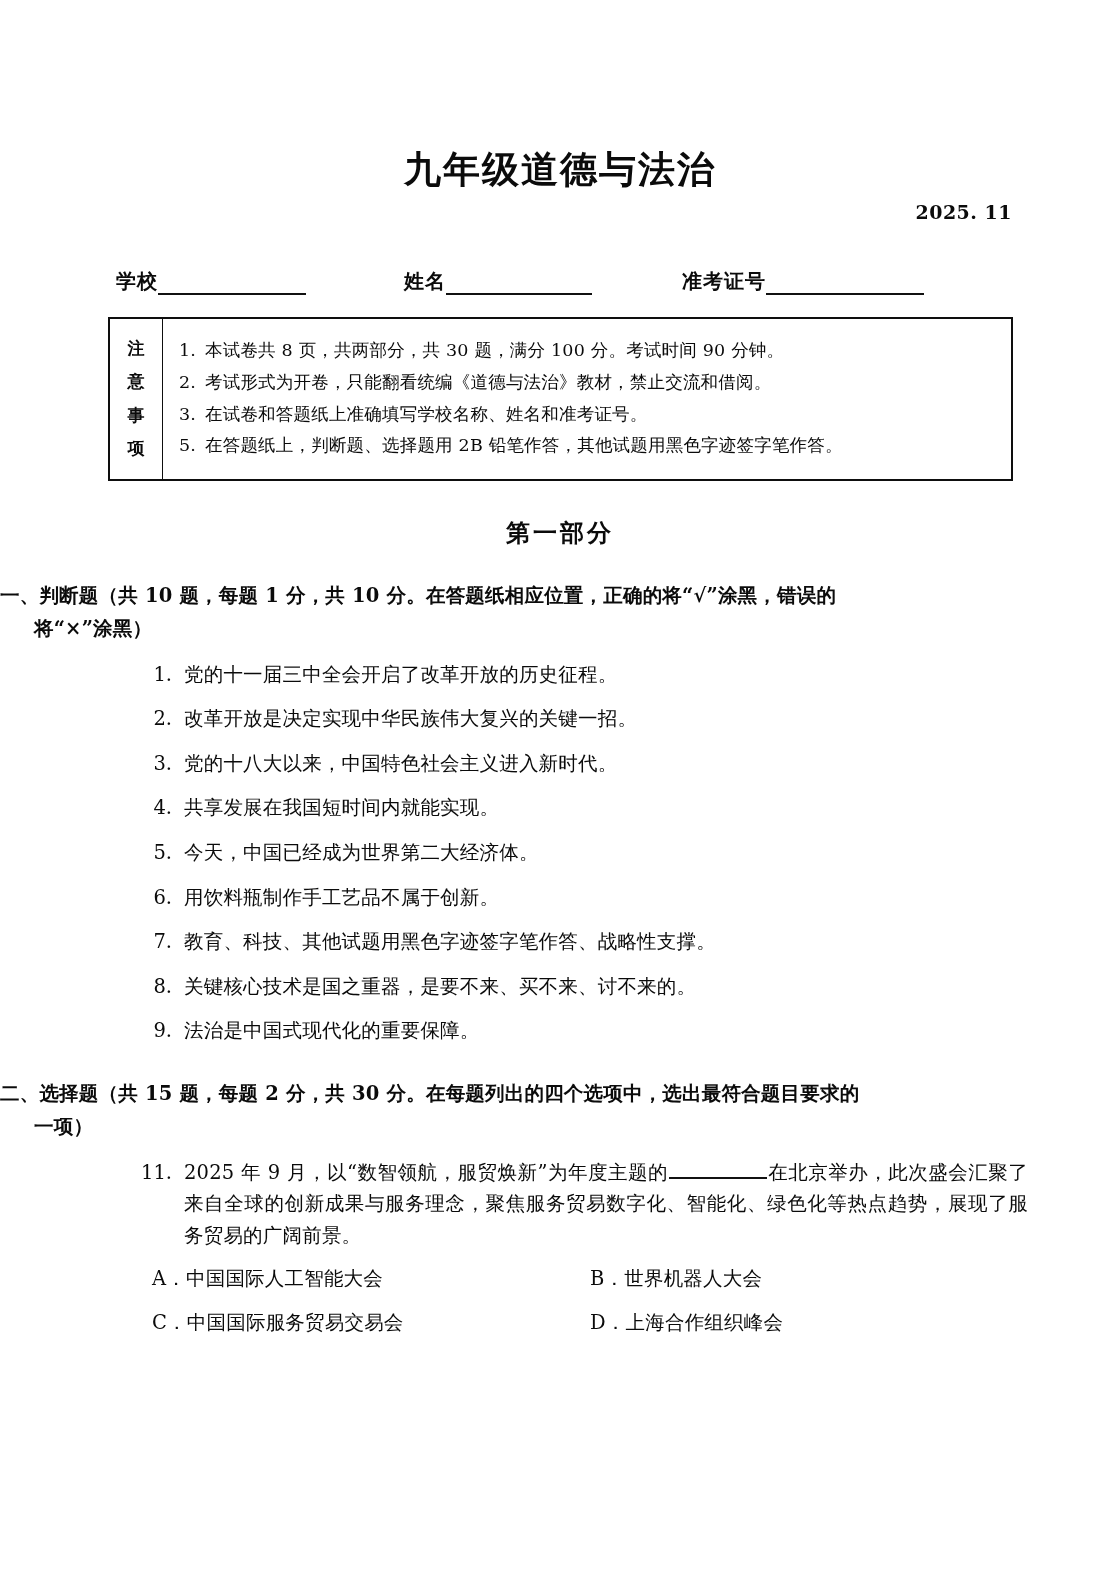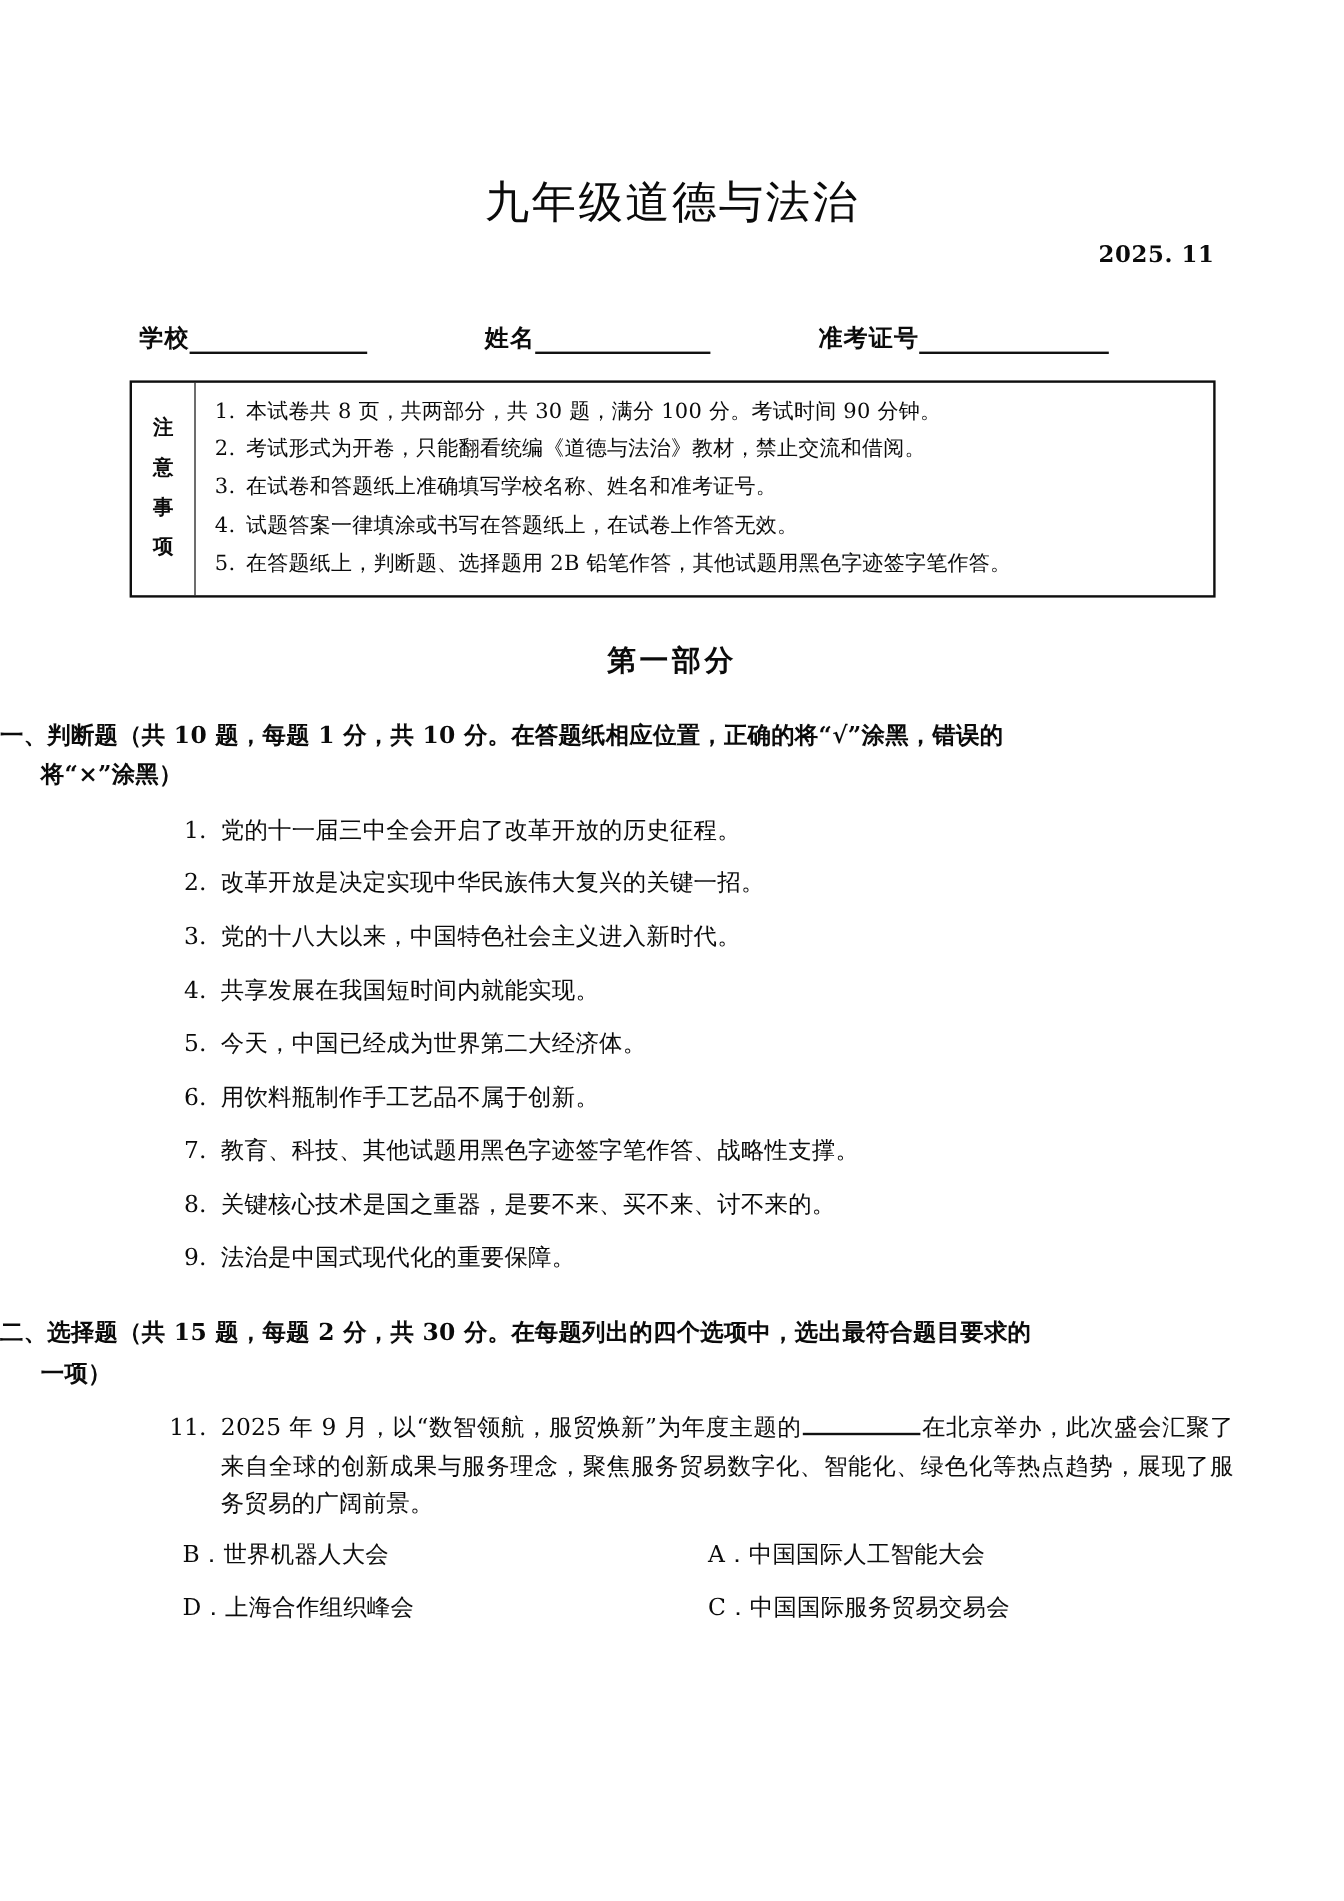--- a/index.html
+++ b/index.html
@@ -24,21 +24,21 @@
   }
 
   
   .title-row {
     margin-top: 148px;
     text-align: center;
   }
   .doc-title {
     font-family: "DejaVu Serif", "Liberation Serif", serif;
     font-size: 37px;
-    font-weight: normal;
+    font-weight: bold;
     letter-spacing: 2px;
     line-height: 1.15;
     display: inline-block;
   }
   .doc-date {
     text-align: right;
     padding-right: 108px;
     font-size: 19px;
     font-weight: bold;
     margin-top: 10px;
@@ -226,23 +226,20 @@
       <div class="notice-item">
         <span class="notice-num">1.</span><span>本试卷共 8 页，共两部分，共 30 题，满分 100 分。考试时间 90 分钟。</span>
       </div>
       <div class="notice-item">
         <span class="notice-num">2.</span><span>考试形式为开卷，只能翻看统编《道德与法治》教材，禁止交流和借阅。</span>
       </div>
       <div class="notice-item">
         <span class="notice-num">3.</span><span>在试卷和答题纸上准确填写学校名称、姓名和准考证号。</span>
       </div>
       <div class="notice-item">
-        <span class="notice-num">4.</span><span>试题答案一律填涂或书写在答题纸上，在试卷上作答无效。</span>
-      </div>
-      <div class="notice-item">
         <span class="notice-num">5.</span><span>在答题纸上，判断题、选择题用 2B 铅笔作答，其他试题用黑色字迹签字笔作答。</span>
       </div>
     </div>
   </div>
 
   <div class="part-heading">第一部分</div>
 
   <div class="section-header">
     <span>一、判断题（共 10 题，每题 1 分，共 10 分。在答题纸相应位置，正确的将“√”涂黑，错误的</span>
     <span class="ind2">将“×”涂黑）</span>
@@ -293,32 +290,32 @@
   </div>
 
   <div class="qlist">
     <div class="q-row">
       <span class="q-num">11.</span>
       <span class="q-body"><span>2025 年 9 月，以“数智领航，服贸焕新”为年度主题的</span><span class="q-blank"></span><span>在北京举办，此次盛会汇聚了来自全球的创新成果与服务理念，聚焦服务贸易数字化、智能化、绿色化等热点趋势，展现了服务贸易的广阔前景。</span></span>
     </div>
 
     <div class="options">
       <span class="opt-spacer"></span>
+      <div class="opt-col">
+        <div class="opt">
+          <span class="opt-key">A．</span><span>中国国际人工智能大会</span>
+        </div>
+        <div class="opt">
+          <span class="opt-key">C．</span><span>中国国际服务贸易交易会</span>
+        </div>
+      </div>
       <div class="opt-col">
         <div class="opt">
           <span class="opt-key">B．</span><span>世界机器人大会</span>
         </div>
         <div class="opt">
           <span class="opt-key">D．</span><span>上海合作组织峰会</span>
         </div>
       </div>
-      <div class="opt-col">
-        <div class="opt">
-          <span class="opt-key">A．</span><span>中国国际人工智能大会</span>
-        </div>
-        <div class="opt">
-          <span class="opt-key">C．</span><span>中国国际服务贸易交易会</span>
-        </div>
-      </div>
     </div>
   </div>
 
 </div>
 
 </body></html>

